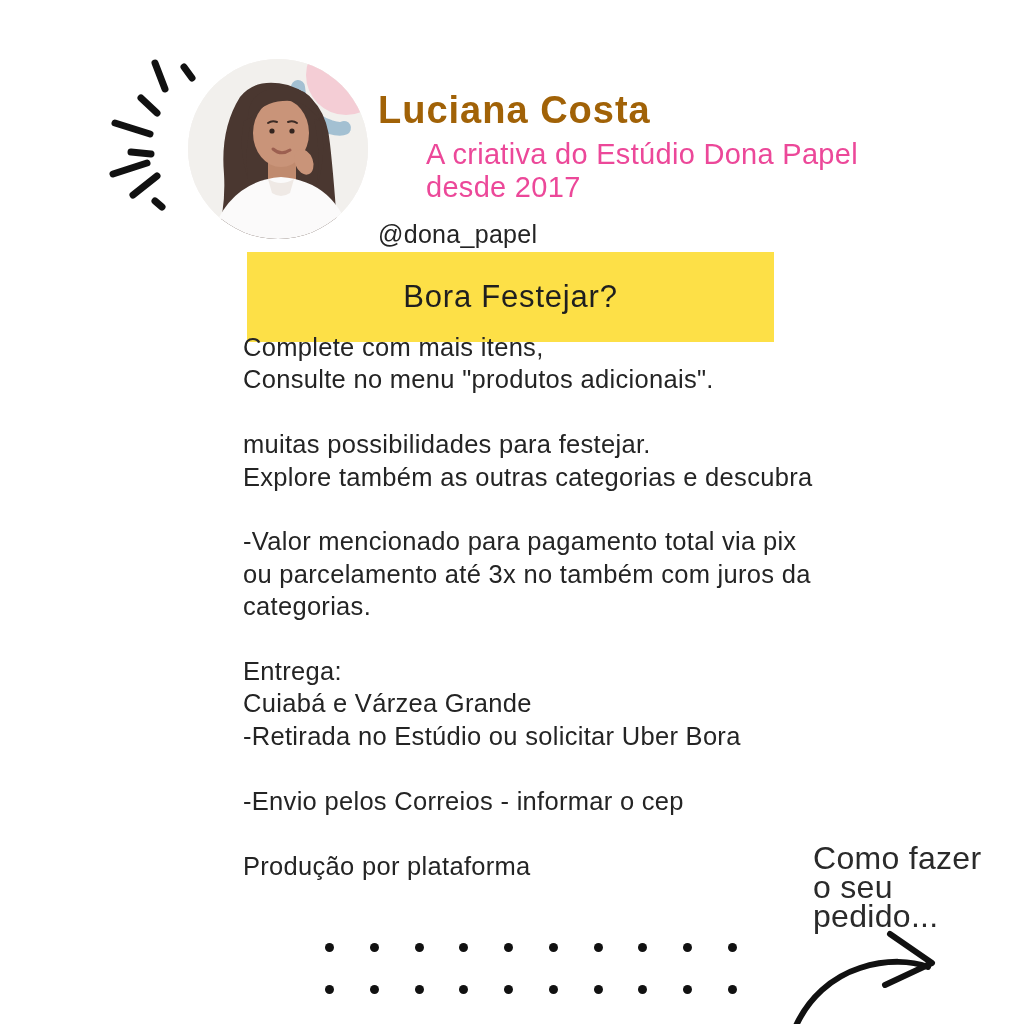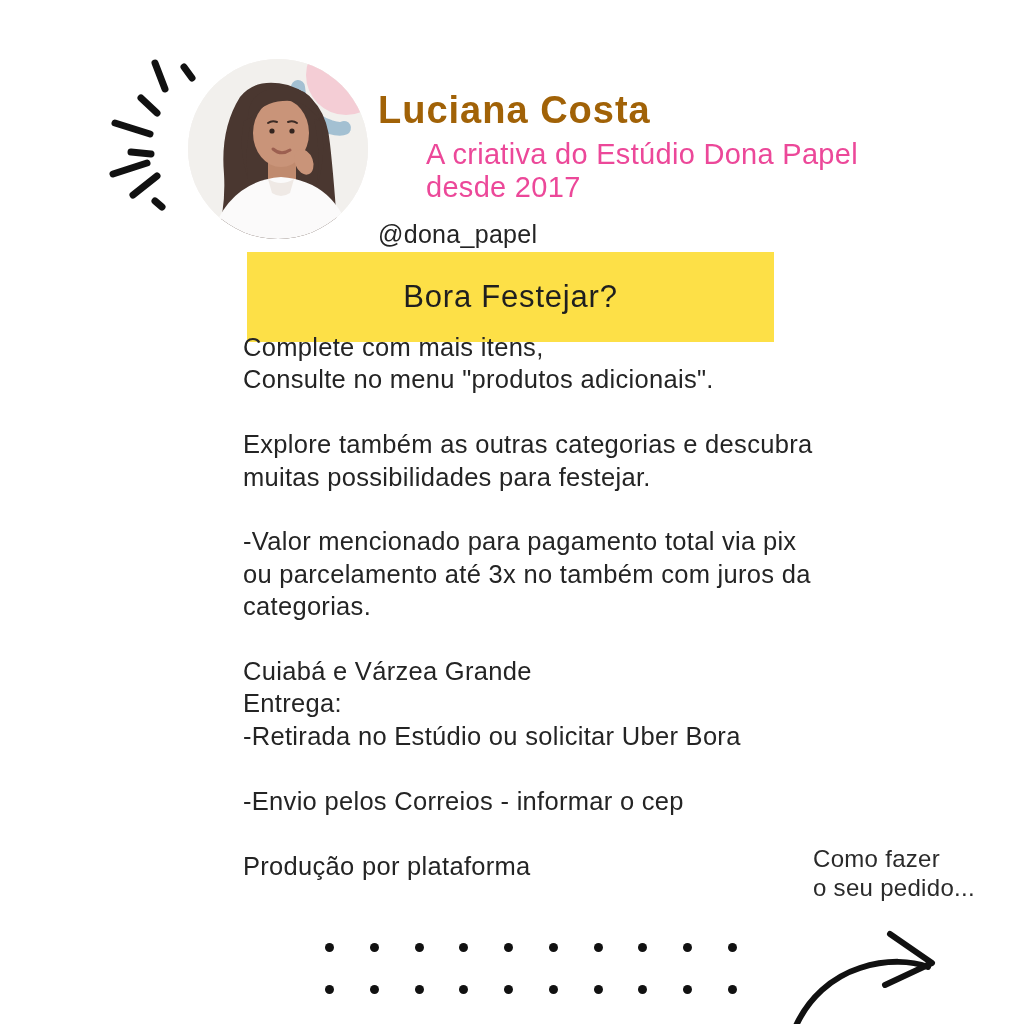--- a/index.html
+++ b/index.html
@@ -35,21 +35,21 @@
   .banner-title{font-size:31px;letter-spacing:.8px;color:#1f1f1f;}
 
   
   .body-text{left:243px;top:331px;width:640px;}
   .body-line{
     font-size:25.5px;line-height:32.4px;letter-spacing:.3px;color:#242424;
     white-space:pre;min-height:32.4px;
   }
 
   
-  .note{left:813px;top:844px;width:200px;font-size:24px;line-height:29px;letter-spacing:.3px;color:#2a2a2a;}
+  .note{left:813px;top:844px;width:200px;font-size:32px;line-height:29px;letter-spacing:.3px;color:#2a2a2a;}
 
   
   .dots{left:325px;top:943px;width:412px;display:flex;flex-direction:column;gap:33px;}
   .dot-row{display:flex;justify-content:space-between;}
   .dot{width:9px;height:9px;border-radius:50%;background:#111111;display:inline-block;}
 
   
   .arrow{left:756px;top:916px;width:272px;height:108px;}
 </style>
 </head>
@@ -106,29 +106,29 @@
 </div>
 
 <div class="abs banner">
   <div class="banner-title">Bora Festejar?</div>
 </div>
 
 <div class="abs body-text">
     <div class="body-line">Complete com mais itens,</div>
     <div class="body-line">Consulte no menu "produtos adicionais".</div>
     <div class="body-line">&nbsp;</div>
+    <div class="body-line">muitas possibilidades para festejar.</div>
     <div class="body-line">Explore também as outras categorias e descubra</div>
-    <div class="body-line">muitas possibilidades para festejar.</div>
     <div class="body-line">&nbsp;</div>
     <div class="body-line">-Valor mencionado para pagamento total via pix</div>
     <div class="body-line">ou parcelamento até 3x no também com juros da</div>
     <div class="body-line">categorias.</div>
     <div class="body-line">&nbsp;</div>
+    <div class="body-line">Entrega:</div>
     <div class="body-line">Cuiabá e Várzea Grande</div>
-    <div class="body-line">Entrega:</div>
     <div class="body-line">-Retirada no Estúdio ou solicitar Uber Bora</div>
     <div class="body-line">&nbsp;</div>
     <div class="body-line">-Envio pelos Correios - informar o cep</div>
     <div class="body-line">&nbsp;</div>
     <div class="body-line">Produção por plataforma</div>
   </div>
 
 <div class="abs note">
   <div>Como fazer</div>
   <div>o seu pedido...</div>

